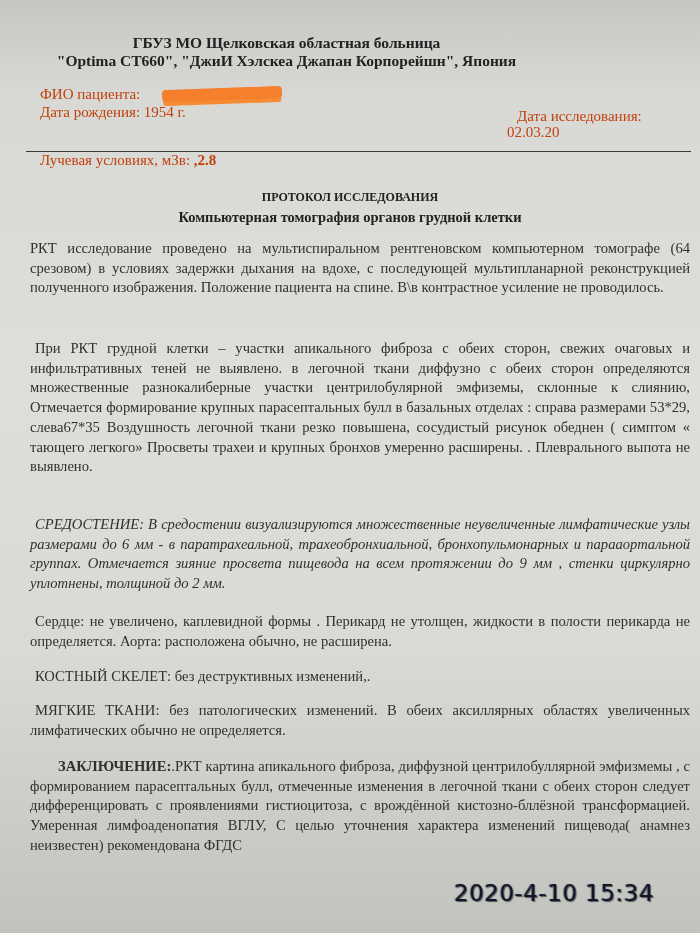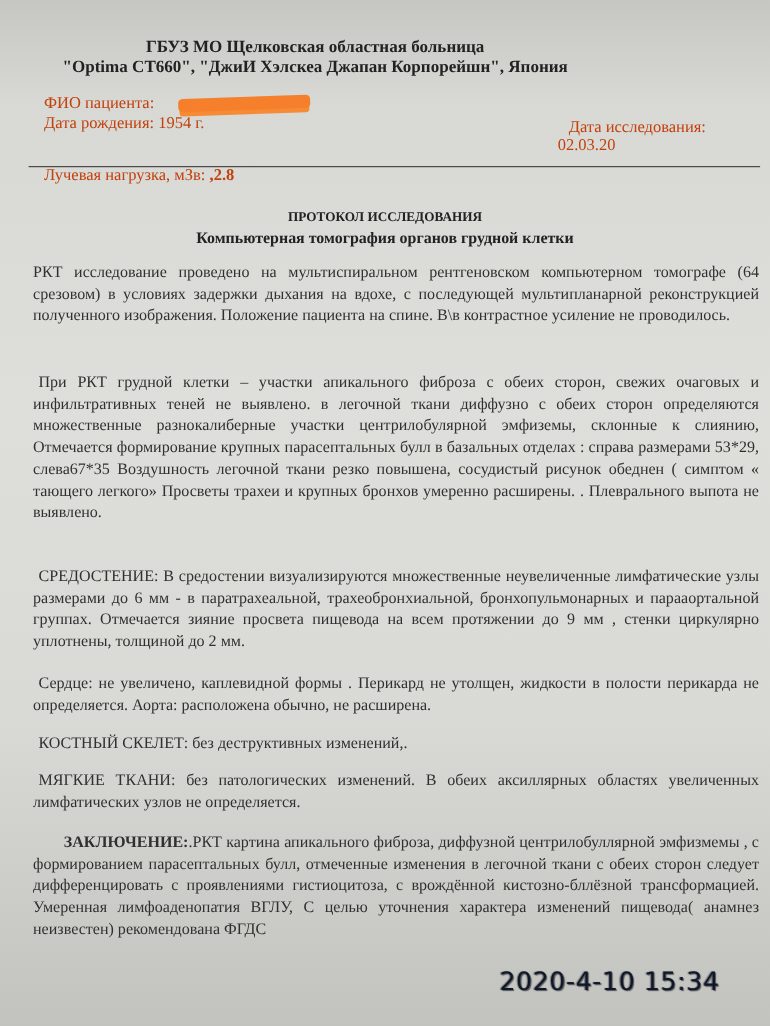--- a/index.html
+++ b/index.html
@@ -49,37 +49,37 @@
     <span>Дата рождения:</span>
     <span>1954 г.</span>
   </div>
 
   <div class="abs field" style="left:517px;top:108px;">Дата исследования:</div>
   <div class="abs field" style="left:507px;top:124px;">02.03.20</div>
 
   <div class="abs rule"></div>
 
   <div class="abs field" style="left:40px;top:152px;">
-    <span>Лучевая нагрузка, мЗв:</span>
+    <span>Лучевая условиях, мЗв:</span>
     <b>,2.8</b>
   </div>
 
   <div class="abs title t1">ПРОТОКОЛ ИССЛЕДОВАНИЯ</div>
   <div class="abs title t2">Компьютерная томография органов грудной клетки</div>
 
   <div class="para" style="top:239px;">РКТ исследование проведено на мультиспиральном рентгеновском компьютерном томографе (64 срезовом) в условиях задержки дыхания на вдохе, с последующей мультипланарной реконструкцией полученного изображения. Положение пациента на спине. В\в контрастное усиление не проводилось.</div>
 
   <div class="para" style="top:339px;text-indent:5px;">При РКТ грудной клетки – участки апикального фиброза с обеих сторон, свежих очаговых и инфильтративных теней не выявлено. в легочной ткани диффузно с обеих сторон определяются множественные разнокалиберные участки центрилобулярной эмфиземы, склонные к слиянию, Отмечается формирование крупных парасептальных булл в базальных отделах : справа размерами 53*29, слева67*35 Воздушность легочной ткани резко повышена, сосудистый рисунок обеднен ( симптом « тающего легкого» Просветы трахеи и крупных бронхов умеренно расширены. . Плеврального выпота не выявлено.</div>
 
-  <div class="para" style="top:515px;text-indent:5px;">СРЕДОСТЕНИЕ: В средостении визуализируются множественные неувеличенные лимфатические узлы размерами до 6 мм - в паратрахеальной, трахеобронхиальной, бронхопульмонарных и парааортальной группах. Отмечается зияние просвета пищевода на всем протяжении до 9 мм , стенки циркулярно уплотнены, толщиной до 2 мм.</div>
+  <div class="para" style="top:515px;text-indent:5px;font-style:italic;">СРЕДОСТЕНИЕ: В средостении визуализируются множественные неувеличенные лимфатические узлы размерами до 6 мм - в паратрахеальной, трахеобронхиальной, бронхопульмонарных и парааортальной группах. Отмечается зияние просвета пищевода на всем протяжении до 9 мм , стенки циркулярно уплотнены, толщиной до 2 мм.</div>
 
   <div class="para" style="top:612px;text-indent:5px;">Сердце: не увеличено, каплевидной формы . Перикард не утолщен, жидкости в полости перикарда не определяется. Аорта: расположена обычно, не расширена.</div>
 
   <div class="para" style="top:667px;text-indent:5px;">КОСТНЫЙ СКЕЛЕТ: без деструктивных изменений,.</div>
 
-  <div class="para" style="top:701px;text-indent:5px;">МЯГКИЕ ТКАНИ: без патологических изменений. В обеих аксиллярных областях увеличенных лимфатических узлов не определяется.</div>
+  <div class="para" style="top:701px;text-indent:5px;">МЯГКИЕ ТКАНИ: без патологических изменений. В обеих аксиллярных областях увеличенных лимфатических обычно не определяется.</div>
 
   <div class="para" style="top:757px;text-indent:28px;">
     <b class="lbl">ЗАКЛЮЧЕНИЕ:</b><span>.РКТ картина апикального фиброза, диффузной центрилобуллярной эмфизмемы , с формированием парасептальных булл, отмеченные изменения в легочной ткани с обеих сторон следует дифференцировать с проявлениями гистиоцитоза, с врождённой кистозно-бллёзной трансформацией. Умеренная лимфоаденопатия ВГЛУ, С целью уточнения характера изменений пищевода( анамнез неизвестен) рекомендована ФГДС</span>
   </div>
 
   <div class="stamp">2020-4-10 15:34</div>
 </div>
 
 </body></html>

